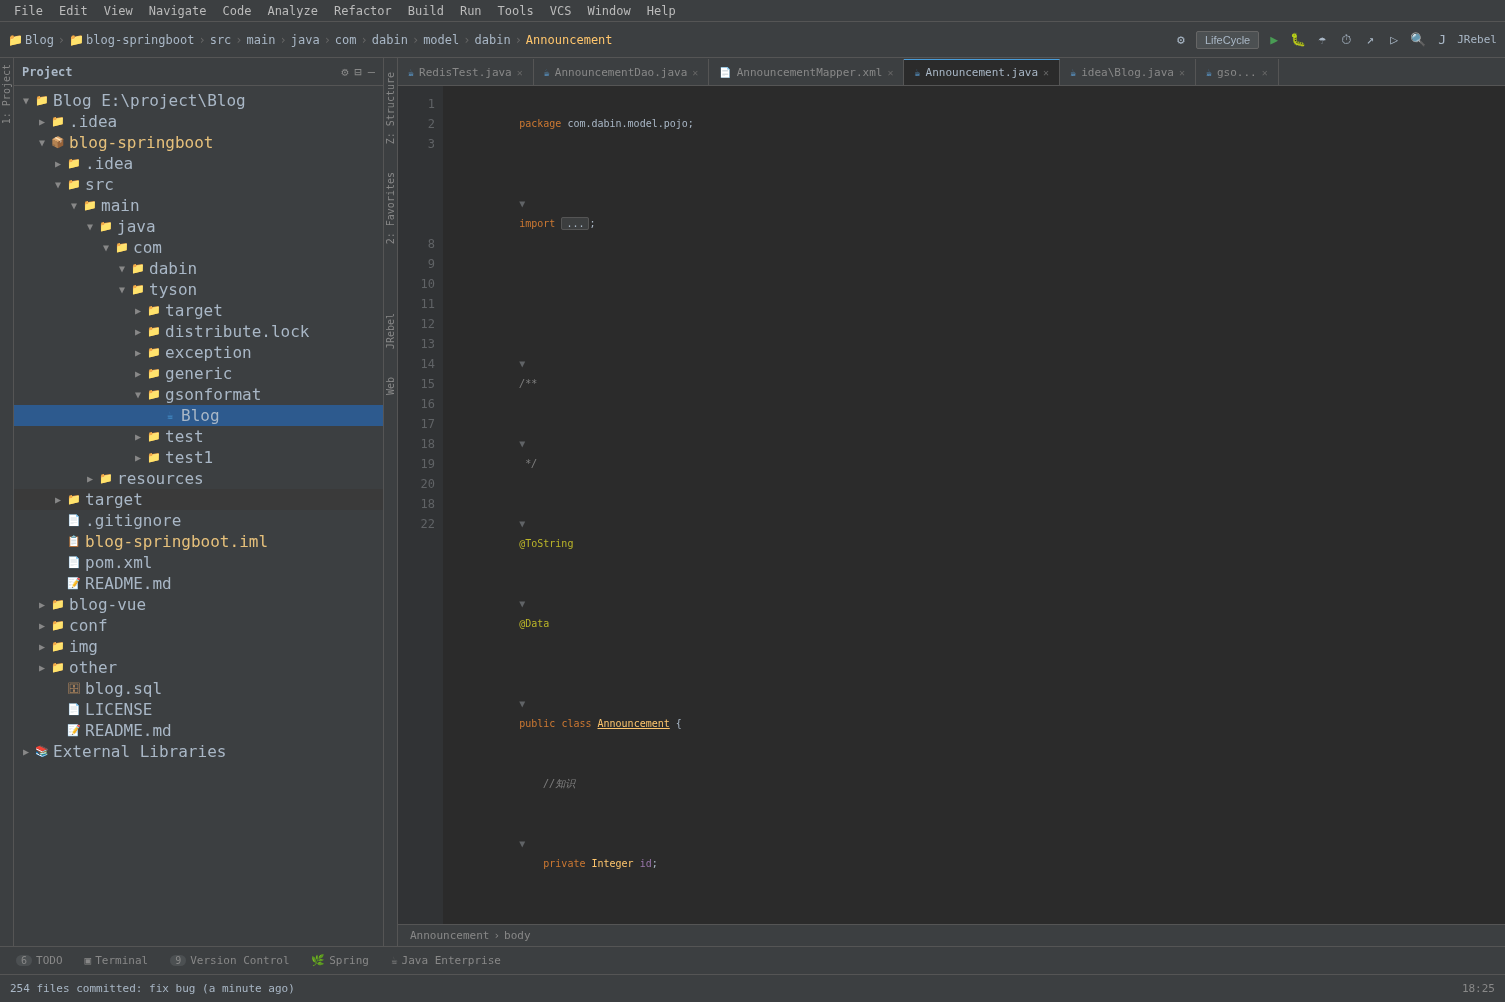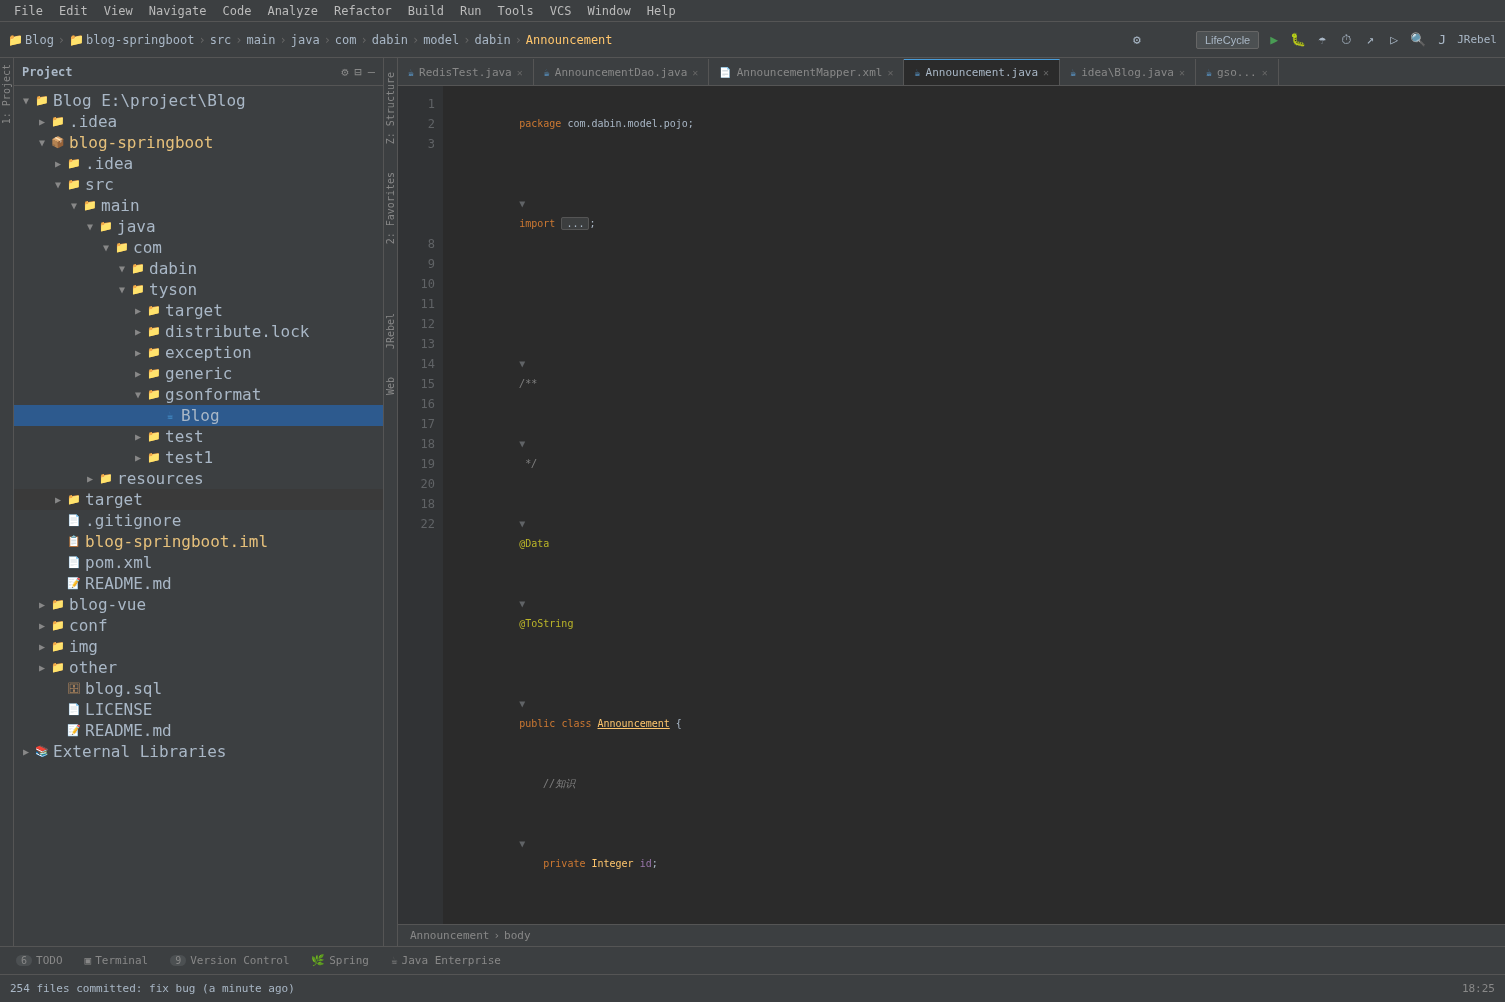--- a/index.html
+++ b/index.html
@@ -57,21 +57,20 @@
       gap: 6px;
     }
     .lifecycle-btn {
       background: #4c5052;
       border: 1px solid #666;
       color: #a9b7c6;
       padding: 2px 8px;
       font-size: 11px;
       cursor: pointer;
       border-radius: 2px;
-      margin-left: 44px;
     }
     .toolbar-icon {
       width: 18px;
       height: 18px;
       display: flex;
       align-items: center;
       justify-content: center;
       color: #a9b7c6;
       font-size: 13px;
       cursor: pointer;
@@ -669,25 +668,25 @@
         <div class="code-line">
           <span style="color:#606366;display:inline-block;width:12px;">▼</span>
           <span class="cm">/**</span>
         </div>
         <div class="code-line">
           <span style="color:#606366;display:inline-block;width:12px;">▼</span>
           <span class="cm"> */</span>
         </div>
         <div class="code-line">
           <span style="color:#606366;display:inline-block;width:12px;">▼</span>
+          <span class="ann">@ToString</span>
+        </div>
+        <div class="code-line">
+          <span style="color:#606366;display:inline-block;width:12px;">▼</span>
           <span class="ann">@Data</span>
-        </div>
-        <div class="code-line">
-          <span style="color:#606366;display:inline-block;width:12px;">▼</span>
-          <span class="ann">@ToString</span>
         </div>
         <div class="code-line">&nbsp;</div>
         <div class="code-line">
           <span style="color:#606366;display:inline-block;width:12px;">▼</span>
           <span class="kw">public</span><span class="plain"> </span><span class="kw">class</span><span class="plain"> </span><span class="cls" style="text-decoration:underline;">Announcement</span><span class="plain"> {</span>
         </div>
         <div class="code-line">
           <span class="plain">    </span><span class="cm">//知识</span>
         </div>
         <div class="code-line">

